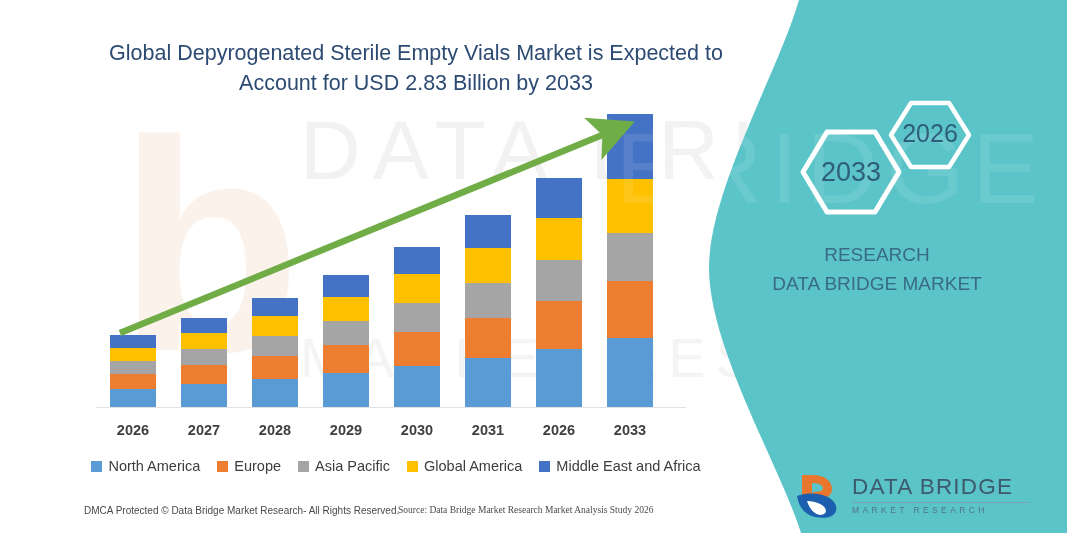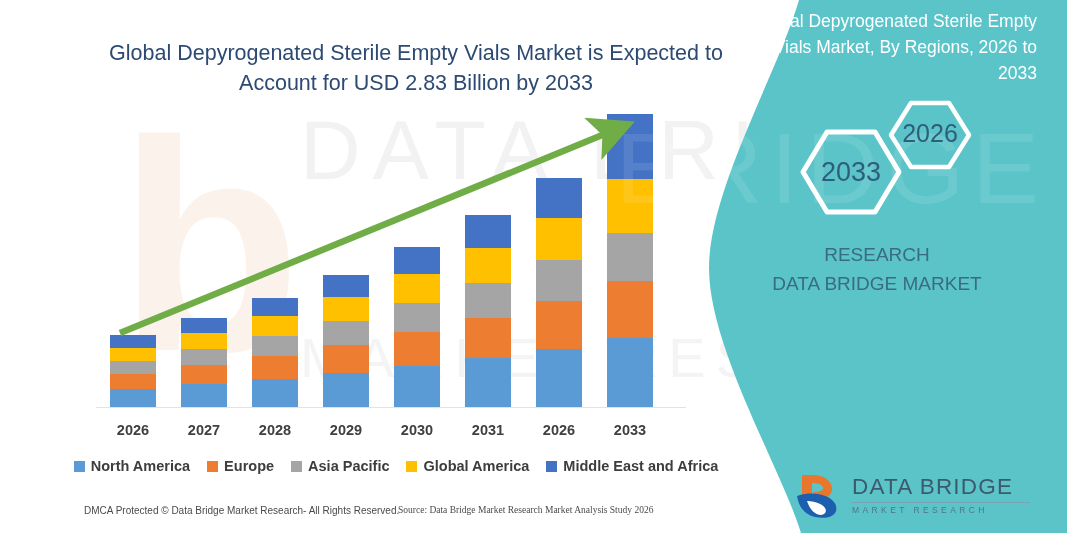--- a/index.html
+++ b/index.html
@@ -54,21 +54,21 @@
   
   .arrow{position:absolute;left:0;top:0;width:760px;height:533px;z-index:4;pointer-events:none;}
 
   
   .legend{
     position:absolute;left:96px;top:455px;width:600px;height:22px;
     display:flex;align-items:center;justify-content:center;gap:17px;z-index:5;
   }
   .lg-item{display:flex;align-items:center;gap:6px;}
   .lg-sw{width:11px;height:11px;display:block;}
-  .lg-tx{font-size:14.5px;font-weight:700;color:#3d3d3d;white-space:nowrap;}
+  .lg-tx{font-size:14.5px;font-weight:400;color:#3d3d3d;white-space:nowrap;}
 
   
   .footer{position:absolute;left:0;top:505px;width:760px;height:20px;z-index:5;}
   .foot-l{position:absolute;left:84px;top:0;font-size:10px;color:#4a4a4a;
           font-family:Liberation Sans, sans-serif;white-space:nowrap;}
   .foot-r{position:absolute;left:398px;top:0;font-size:9.5px;color:#4a4a4a;
           font-family:"Liberation Serif",serif;white-space:nowrap;}
 
   
   .teal-panel{position:absolute;right:0;top:0;width:380px;height:533px;z-index:6;}
@@ -219,21 +219,20 @@
 
   <div class="teal-panel">
     <svg class="teal-svg" viewBox="0 0 380 533" preserveAspectRatio="none">
       <path d="M380,0 L112,0 C 92,70 22,190 22,268 C 22,348 94,468 114,533 L380,533 Z" fill="#5BC4C9"></path>
     </svg>
   </div>
 
   <div class="panel-inner">
     <div class="wm-right">BRIDGE</div>
 
-    <div class="panel-title">Global Depyrogenated Sterile Empty Vials Market, By Regions, 2026 to 2033</div>
 
     <div class="hexwrap">
       <svg viewBox="0 0 260 130" width="260" height="130">
 
         <g>
           <polygon points="154,40 174,8 212,8 232,40 212,72 174,72" fill="none" stroke="#ffffff" stroke-width="4.5" stroke-linejoin="round"></polygon>
           <text x="193" y="47" text-anchor="middle" font-size="25" font-family="Liberation Sans, sans-serif" fill="#2f5d7c">2026</text>
         </g>
 
         <g>

